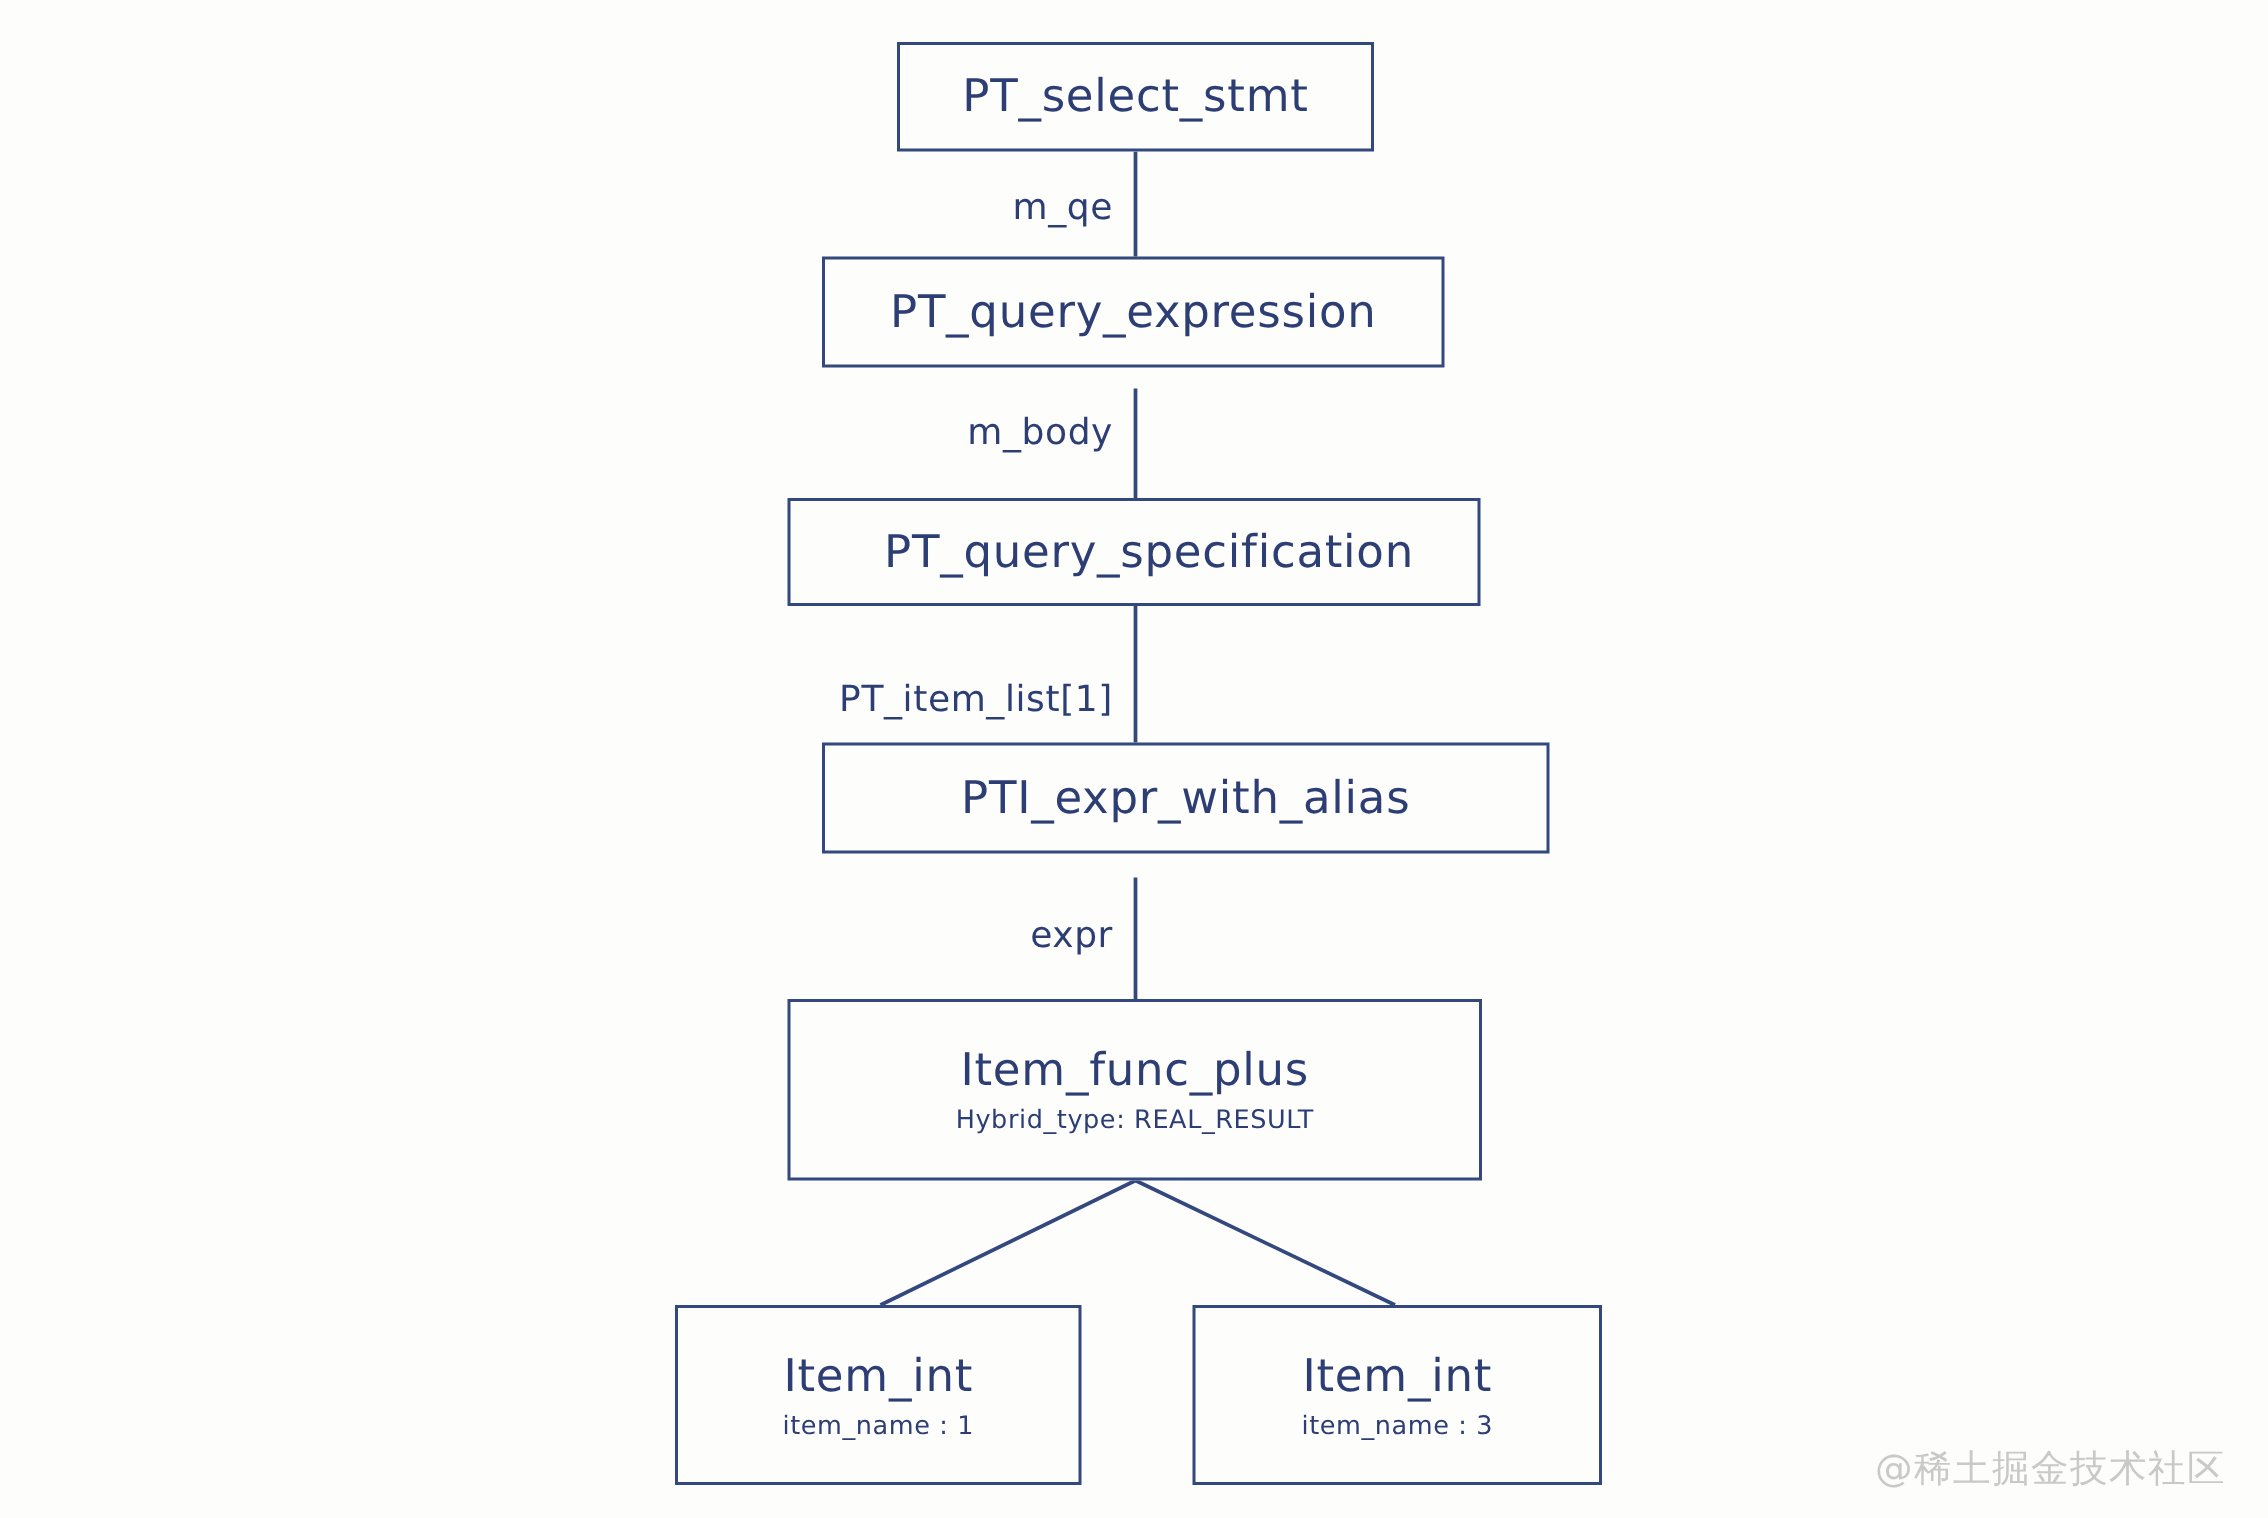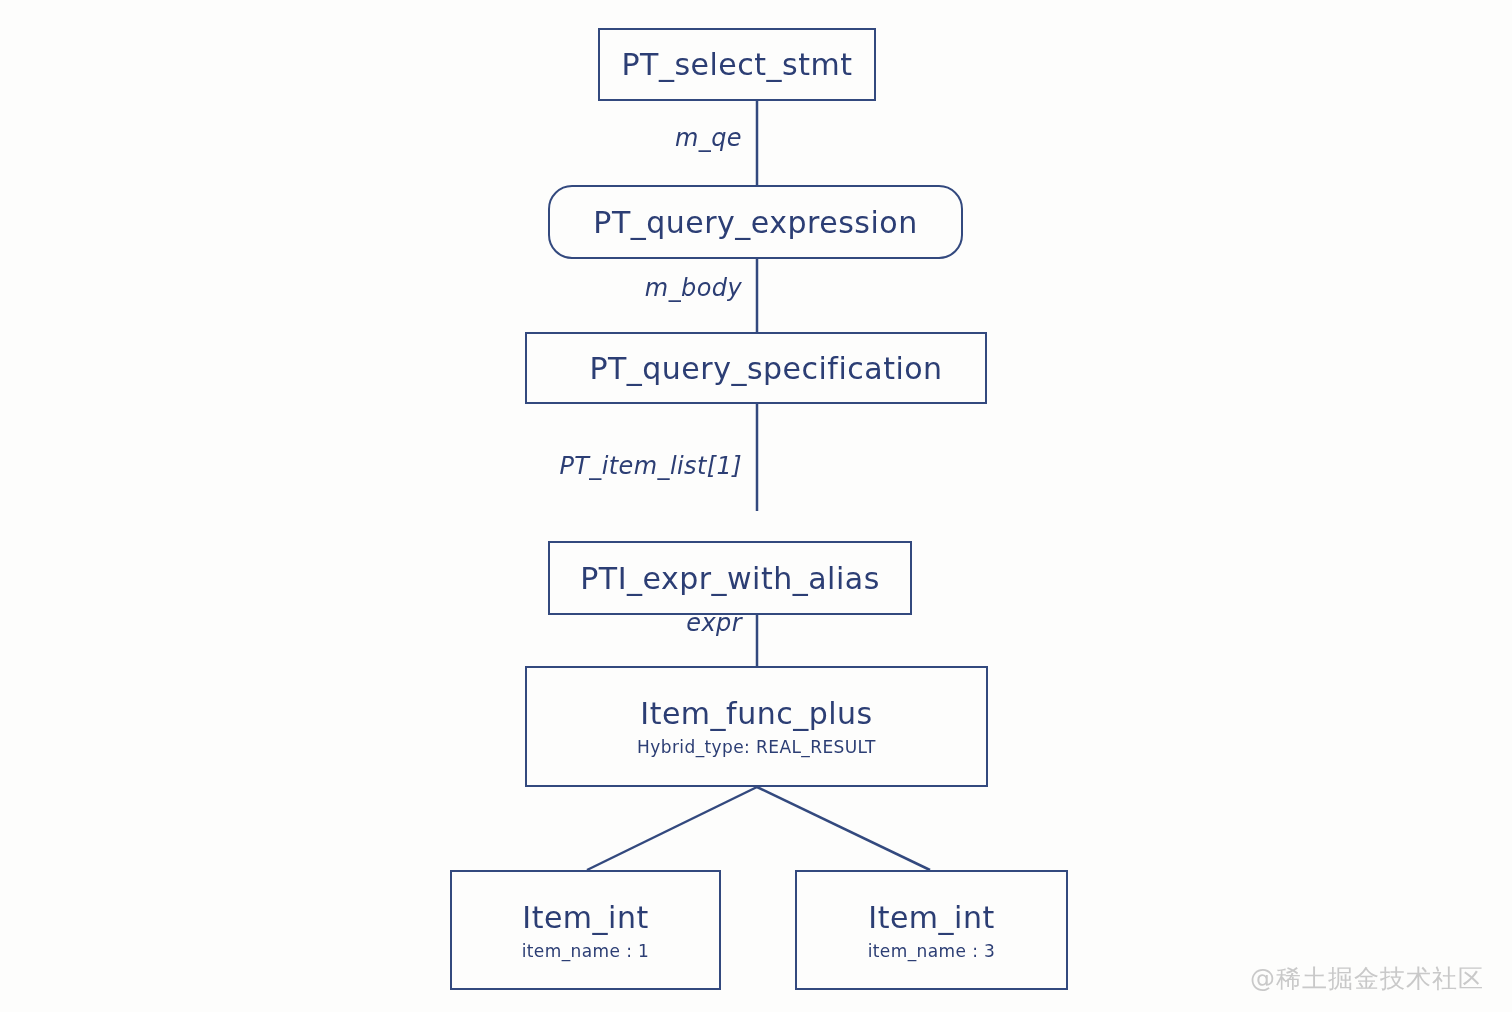--- a/index.html
+++ b/index.html
@@ -47,21 +47,20 @@
   }
   .edge-label {
     position: absolute;
     left: 380px;
     width: 362px;
     text-align: right;
     font-size: 24px;
     color: #2c3e74;
     letter-spacing: 0.4px;
     white-space: nowrap;
-    font-style: italic;
   }
   .watermark {
     position: absolute;
     right: 28px;
     top: 962px;
     font-size: 25px;
     color: #c9c9c9;
     letter-spacing: 1px;
   }
 </style>
@@ -72,39 +71,39 @@
 
   <svg class="edges" viewBox="0 0 1512 1012" xmlns="http://www.w3.org/2000/svg">
     <line x1="757" y1="101" x2="757" y2="185" stroke="#33497e" stroke-width="2.5"></line>
     <line x1="757" y1="259" x2="757" y2="332" stroke="#33497e" stroke-width="2.5"></line>
     <line x1="757" y1="404" x2="757" y2="511" stroke="#33497e" stroke-width="2.5"></line>
     <line x1="757" y1="585" x2="757" y2="666" stroke="#33497e" stroke-width="2.5"></line>
     <line x1="757" y1="787" x2="587" y2="870" stroke="#33497e" stroke-width="2.5"></line>
     <line x1="757" y1="787" x2="930" y2="870" stroke="#33497e" stroke-width="2.5"></line>
   </svg>
 
-  <div class="node" style="left:598px; top:28px; width:278px; height:73px;">
+  <div class="node" style="left:598px; top:28px; width:318px; height:73px;">
     <div class="title">PT_select_stmt</div>
   </div>
 
   <div class="edge-label" style="top:124px;">m_qe</div>
 
-  <div class="node" style="left:548px; top:185px; width:415px; height:74px;border-radius:24px;">
+  <div class="node" style="left:548px; top:171px; width:415px; height:74px;">
     <div class="title">PT_query_expression</div>
   </div>
 
   <div class="edge-label" style="top:274px;">m_body</div>
 
   <div class="node" style="left:525px; top:332px; width:462px; height:72px;padding-left:20px;">
     <div class="title">PT_query_specification</div>
   </div>
 
   <div class="edge-label" style="top:452px;">PT_item_list[1]</div>
 
-  <div class="node" style="left:548px; top:541px; width:364px; height:74px;">
+  <div class="node" style="left:548px; top:495px; width:485px; height:74px;">
     <div class="title">PTI_expr_with_alias</div>
   </div>
 
   <div class="edge-label" style="top:609px;">expr</div>
 
   <div class="node" style="left:525px; top:666px; width:463px; height:121px;">
     <div class="title">Item_func_plus</div>
     <div class="subtitle">Hybrid_type: REAL_RESULT</div>
   </div>
 

